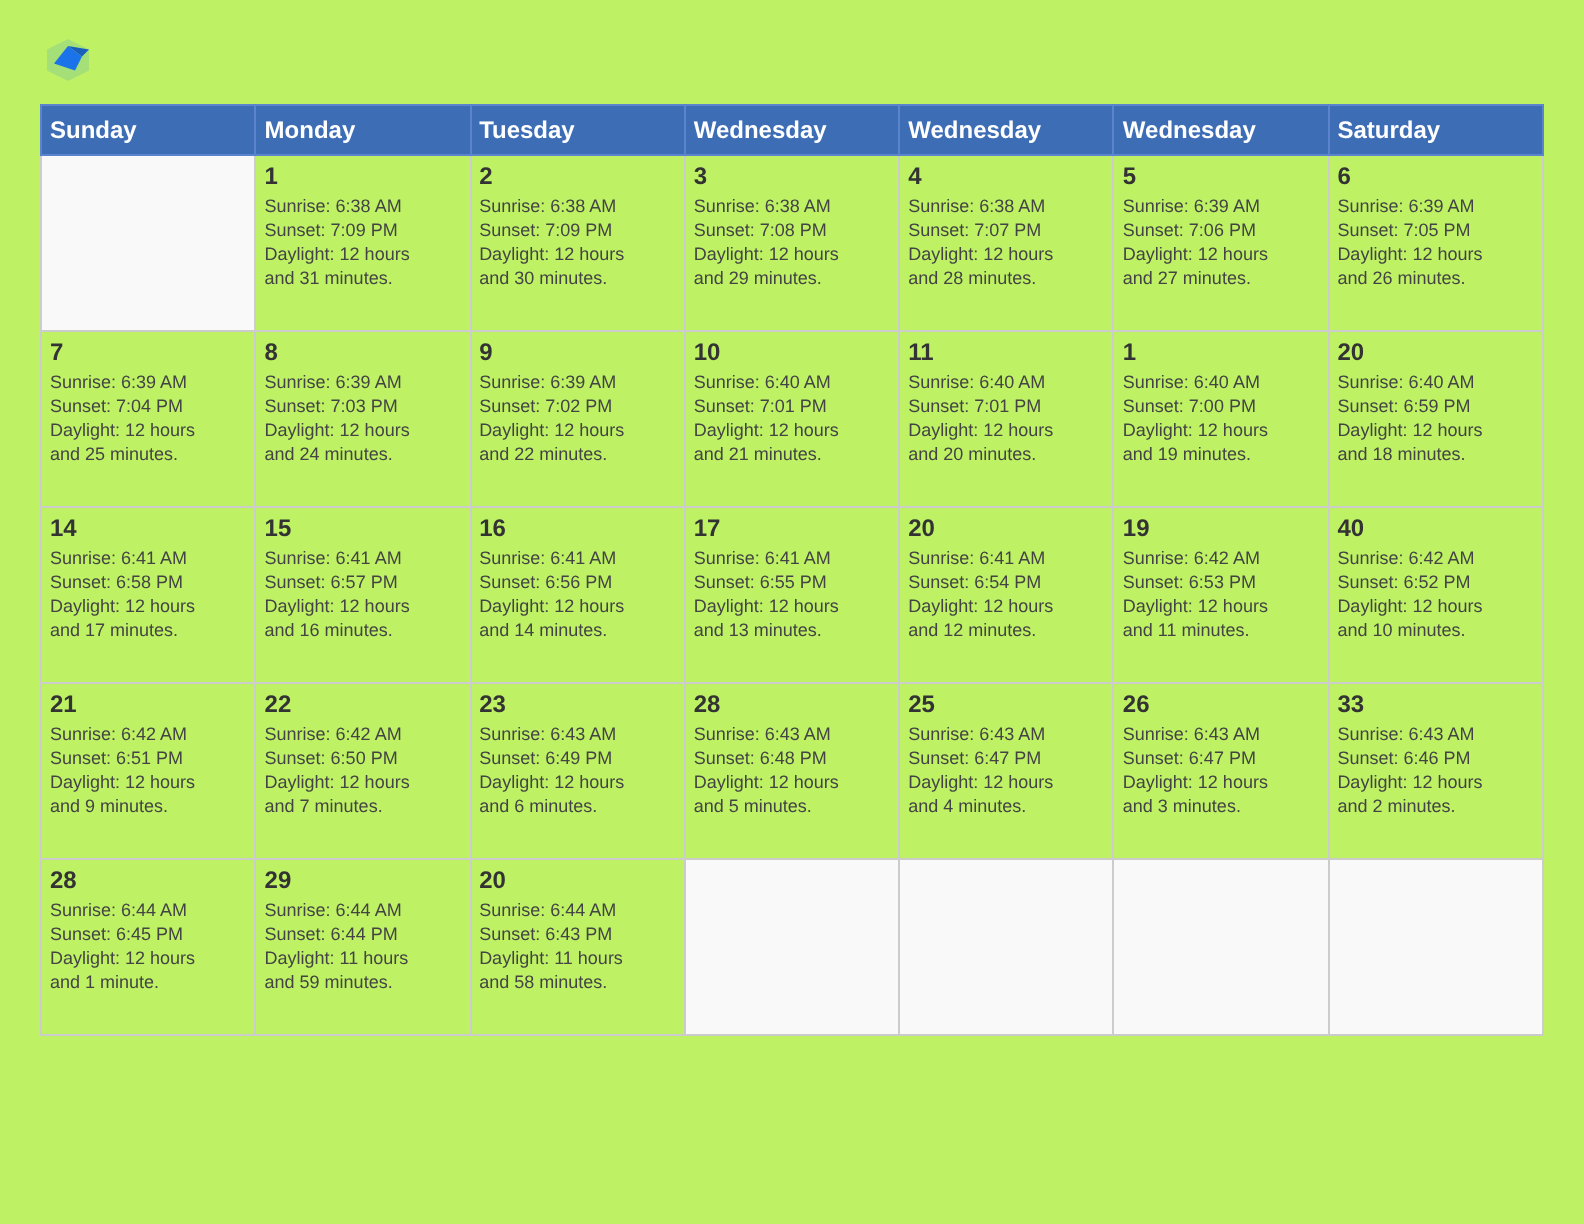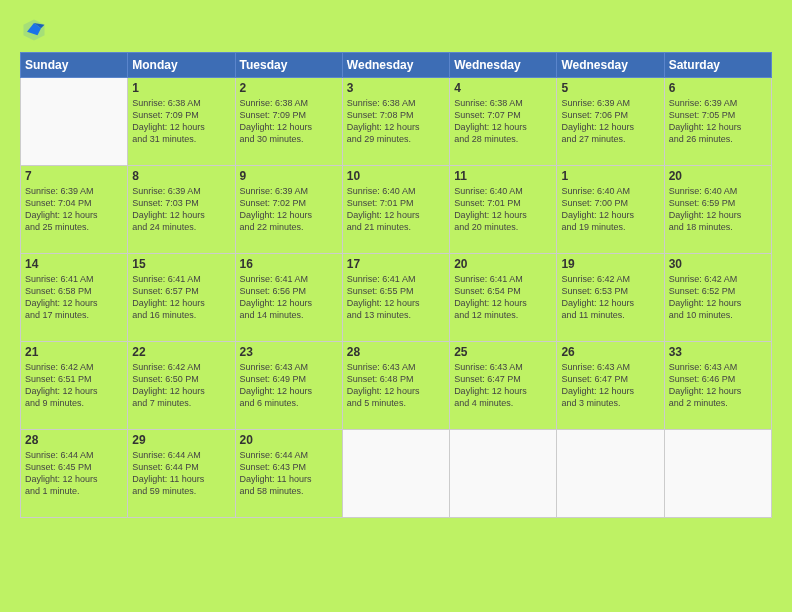--- a/index.html
+++ b/index.html
@@ -194,21 +194,21 @@
           </td>
           <td>
             <div class="day-number">20</div>
             <div class="day-info">Sunrise: 6:41 AM<br>Sunset: 6:54 PM<br>Daylight: 12 hours<br>and 12 minutes.</div>
           </td>
           <td>
             <div class="day-number">19</div>
             <div class="day-info">Sunrise: 6:42 AM<br>Sunset: 6:53 PM<br>Daylight: 12 hours<br>and 11 minutes.</div>
           </td>
           <td>
-            <div class="day-number">30</div>
+            <div class="day-number">40</div>
             <div class="day-info">Sunrise: 6:42 AM<br>Sunset: 6:52 PM<br>Daylight: 12 hours<br>and 10 minutes.</div>
           </td>
         </tr>
         <tr>
           <td>
             <div class="day-number">21</div>
             <div class="day-info">Sunrise: 6:42 AM<br>Sunset: 6:51 PM<br>Daylight: 12 hours<br>and 9 minutes.</div>
           </td>
           <td>
             <div class="day-number">22</div>

